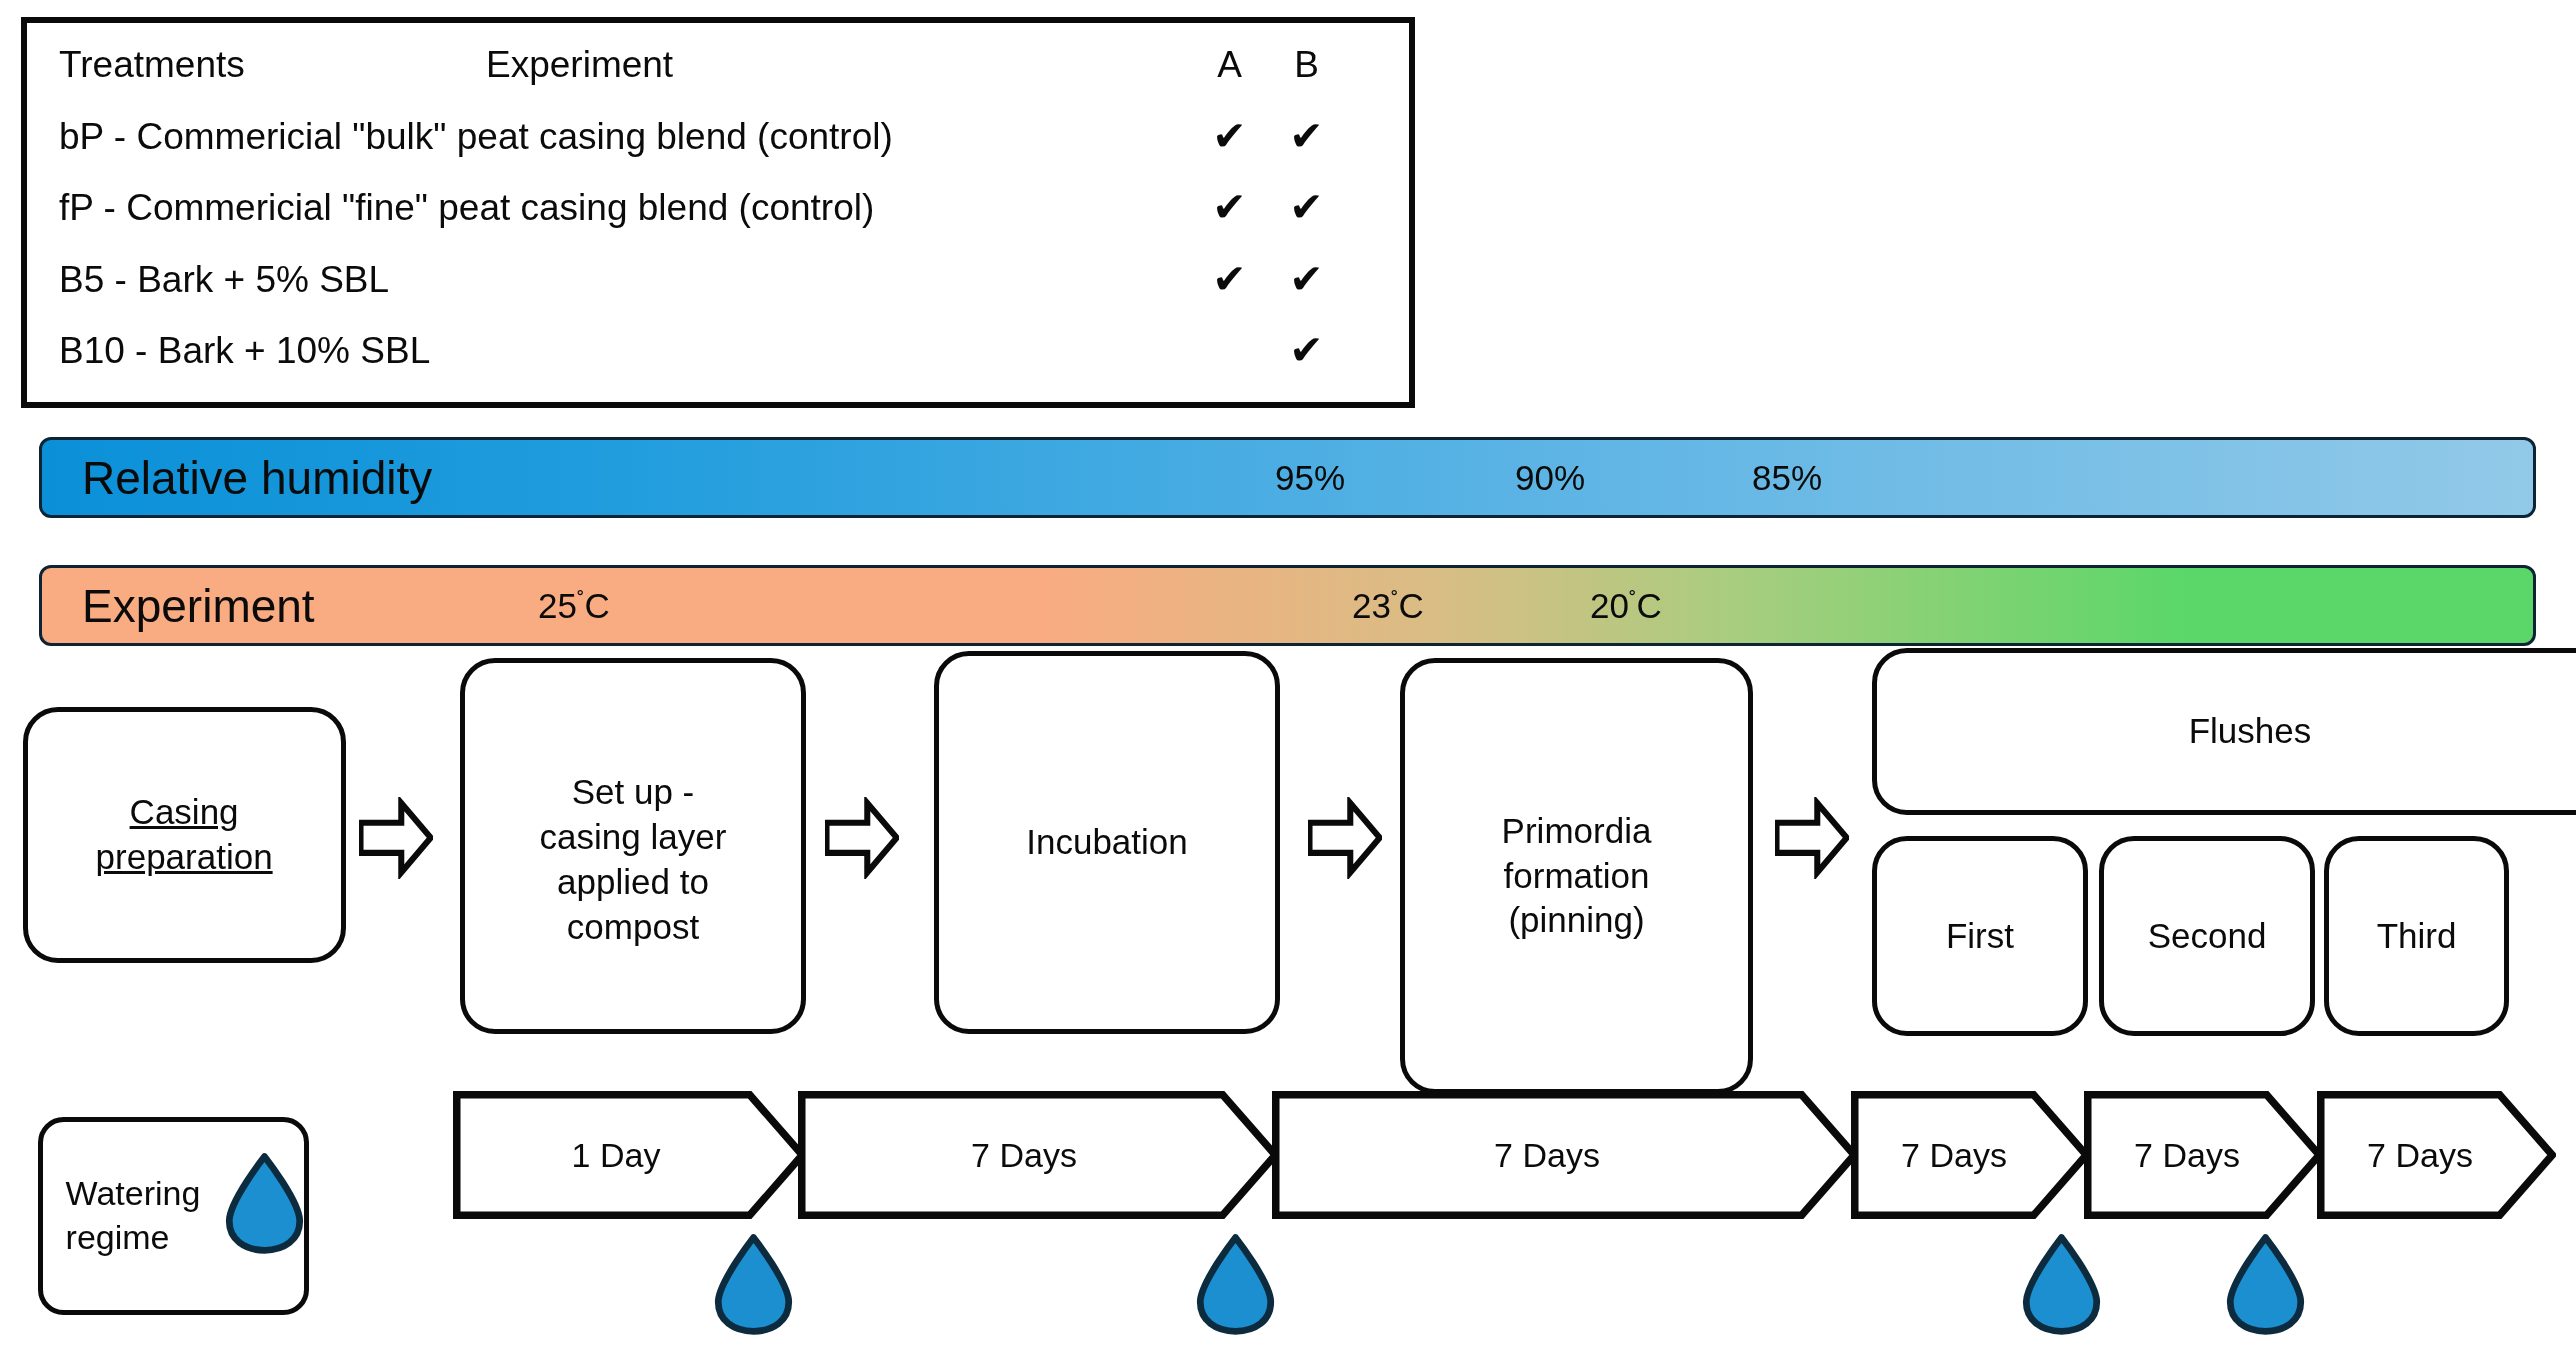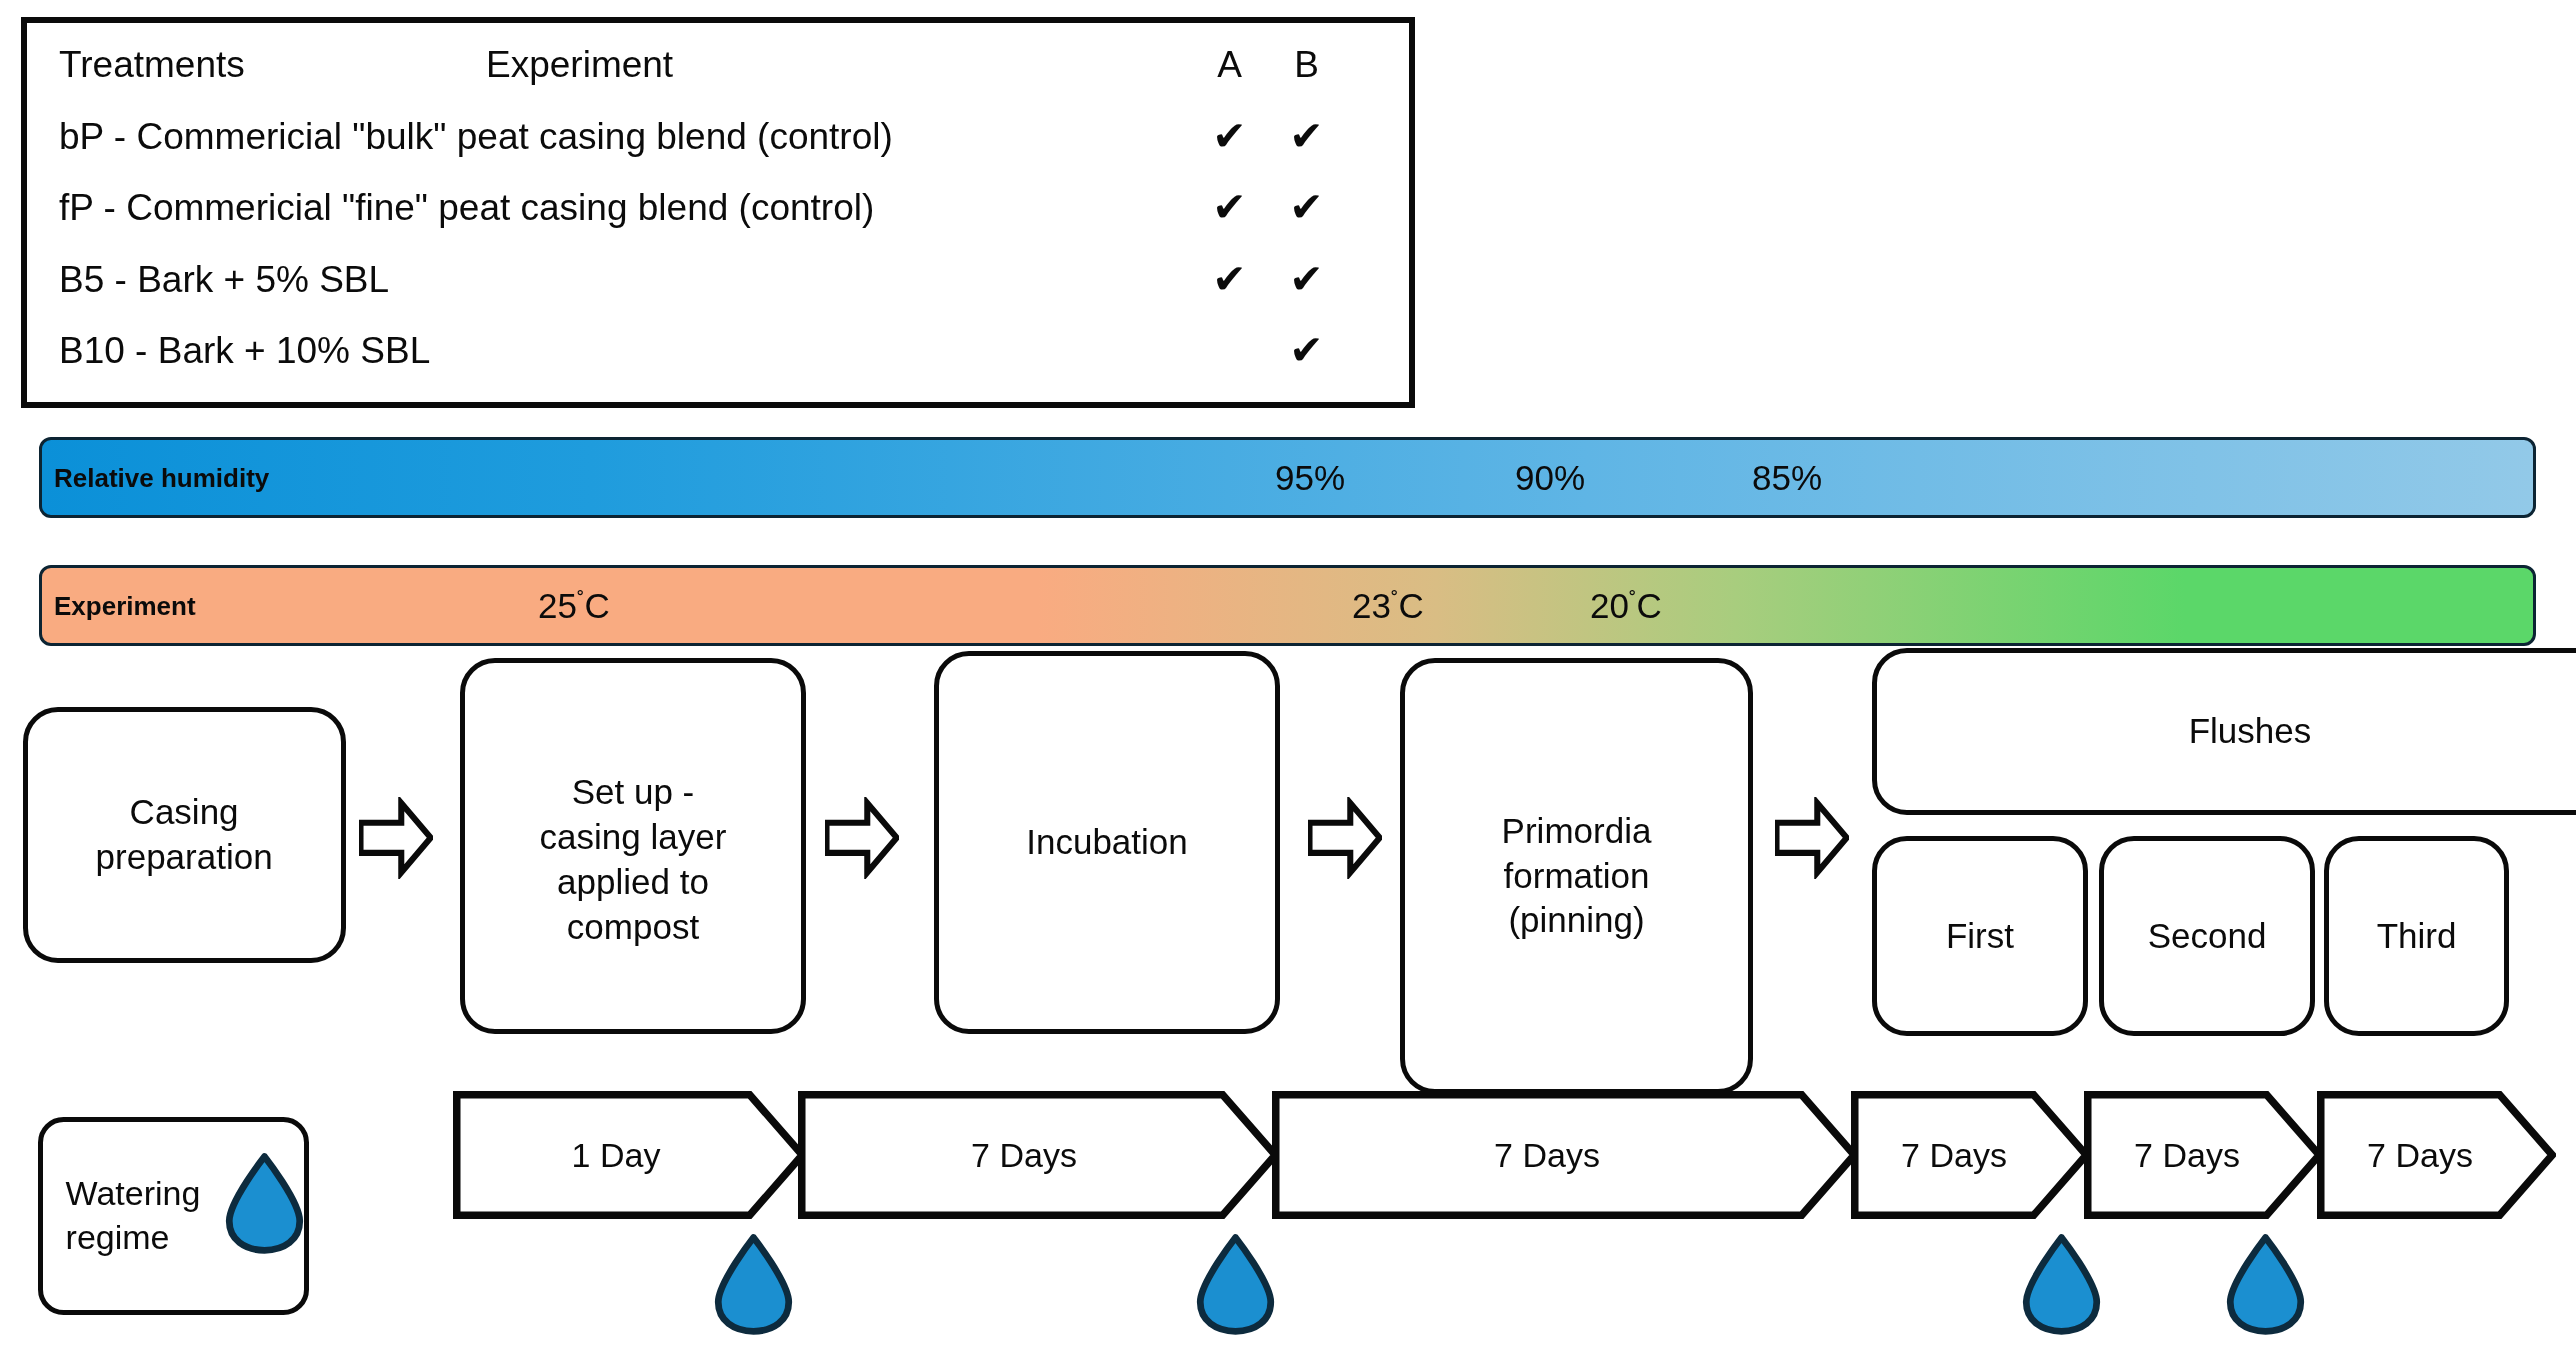--- a/index.html
+++ b/index.html
@@ -76,25 +76,24 @@
   #humidity-bar {
     top: 437px;
     background: linear-gradient(to right, #0b90d8 0%, #1f9cdd 22%, #5fb5e5 62%, #92c9e8 100%);
   }
   #temperature-bar {
     top: 565px;
     background: linear-gradient(to right, #f9ab81 0%, #f9ab81 40%, #d9bd84 56%, #a8cd7e 68%, #5bd769 86%, #5bd769 100%);
   }
   .cond-label {
     position: absolute;
-    left: 12px; top: 50%;
+    left: 40px; top: 50%;
     transform: translateY(-50%);
-    font-size: 26px;
-    white-space: nowrap;
-    font-weight: bold;
+    font-size: 46px;
+    white-space: nowrap;
   }
   .cond-tick {
     position: absolute;
     top: 50%;
     transform: translateY(-50%);
     font-size: 35px;
     white-space: nowrap;
   }
   .deg { font-size: 22.6px; vertical-align: 10.5px; }
 
@@ -186,21 +185,21 @@
   <span class="cond-label">Experiment</span>
 
   <span class="cond-tick" style="left:496px;"><span>25</span><span class="deg">˚</span><span>C</span></span>
 
   <span class="cond-tick" style="left:1294px;margin-left:16px;"><span>23</span><span class="deg">˚</span><span>C</span></span>
 
   <span class="cond-tick" style="left:1548px;"><span>20</span><span class="deg">˚</span><span>C</span></span>
 </div>
 
 <div class="proc-box" id="step-casing-preparation" style="left:22.6px; top:707px; width:323px; height:256px;">
-  <span style="white-space:pre-line;">Casing
+  <span style="white-space:pre-line;text-decoration:underline;">Casing
 preparation</span>
 </div>
 
 <div class="flow-arrow" style="left:359px; top:797px;">
   <svg viewBox="0 0 98 108" xmlns="http://www.w3.org/2000/svg">
     <path d="M2 34 L56 34 L56 8 L95 54 L56 100 L56 74 L2 74 Z" fill="#ffffff" stroke="#0a0a0a" stroke-width="8" stroke-linejoin="miter"></path>
   </svg>
 </div>
 
 <div class="proc-box" id="step-setup" style="left:460px; top:658px; width:346px; height:376px;">

